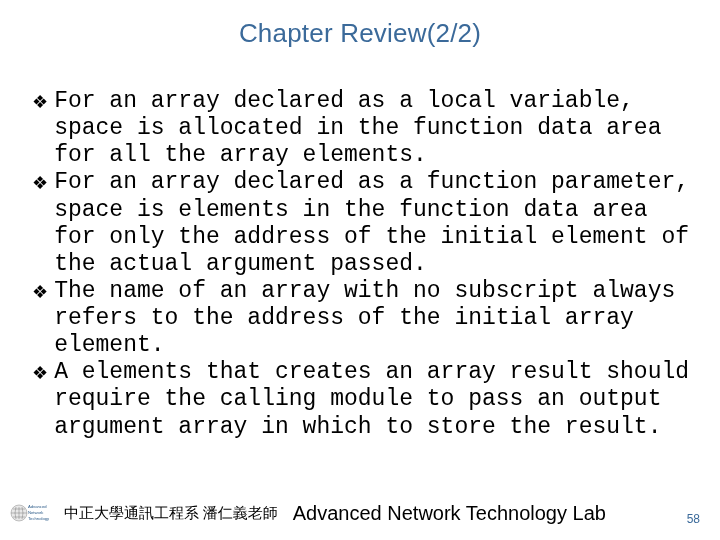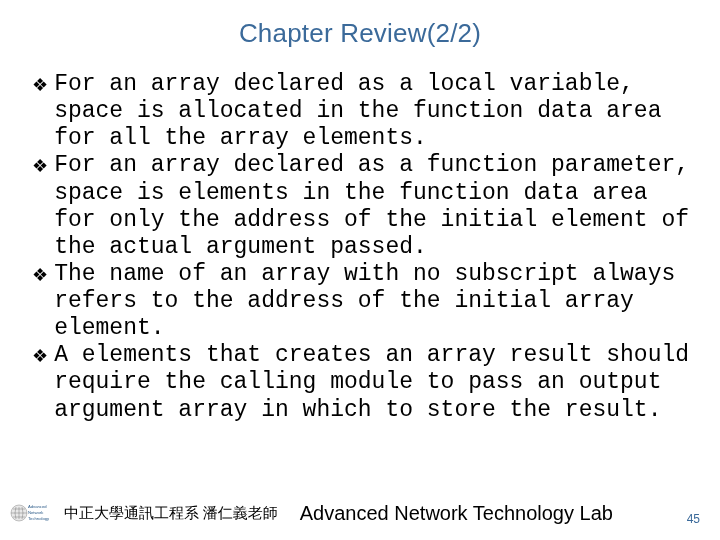--- a/index.html
+++ b/index.html
@@ -13,21 +13,21 @@
     width: 720px;
     height: 540px;
     padding: 18px 28px 0 28px;
     position: relative;
   }
   .title {
     color: #3b6a9a;
     font-size: 26px;
     font-weight: 400;
     text-align: center;
-    margin-bottom: 22px;
+    margin-bottom: 39px;
     letter-spacing: 0.2px;
   }
   .bullets {
     list-style: none;
     padding-left: 4px;
   }
   .bullets li {
     display: flex;
     align-items: flex-start;
     margin-bottom: 0px;
@@ -59,21 +59,21 @@
     width: 44px;
     height: 32px;
     margin-right: 10px;
     position: relative;
   }
   .footer-logo svg { width: 100%; height: 100%; }
   .footer-cn {
     font-family: "Microsoft JhengHei", "PMingLiU", "SimSun", serif;
     font-size: 15px;
     color: #000;
-    margin-right: 22px;
+    margin-right: 15px;
     white-space: nowrap;
     text-align: center;
   }
   .footer-lab {
     font-size: 20px;
     color: #000;
     white-space: nowrap;
   }
   .page-num {
     position: absolute;
@@ -116,15 +116,15 @@
         <path d="M6 10 Q4 16 6 22 M9 10 Q9 16 9 22 M12 10 Q14 16 12 22 M1 16 L17 16 M3 12 L15 12 M3 20 L15 20" stroke="#666" stroke-width="0.4" fill="none"></path>
         <text x="18" y="11" font-size="4.2" fill="#2b5a88">Advanced</text>
         <text x="18" y="17" font-size="4.2" fill="#2b5a88">Network</text>
         <text x="18" y="23" font-size="4.2" fill="#2b5a88">Technology</text>
       </svg>
     </div>
     <span class="footer-cn">中正大學通訊工程系 潘仁義老師</span>
     <span class="footer-lab">Advanced Network Technology Lab</span>
   </div>
 
-  <div class="page-num">45</div>
+  <div class="page-num">58</div>
 
 </div>
 
 </body></html>

